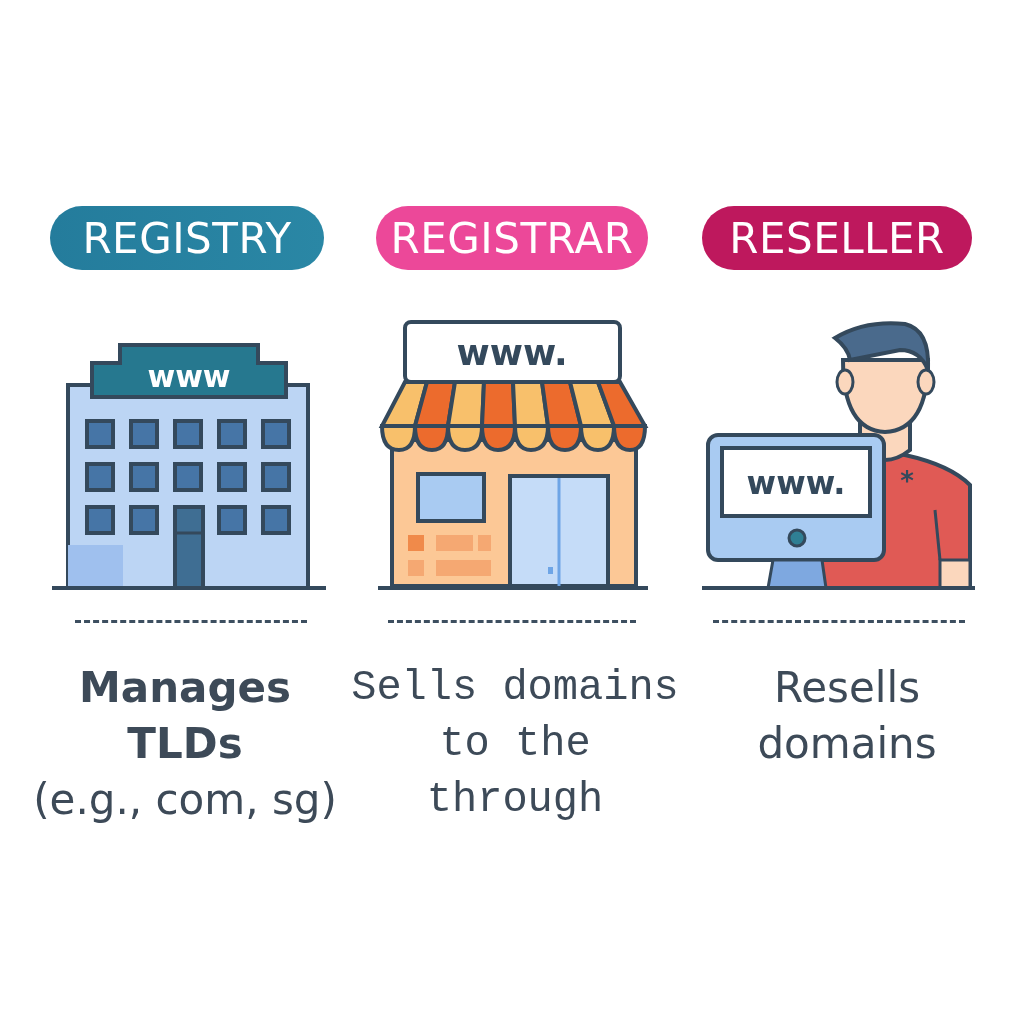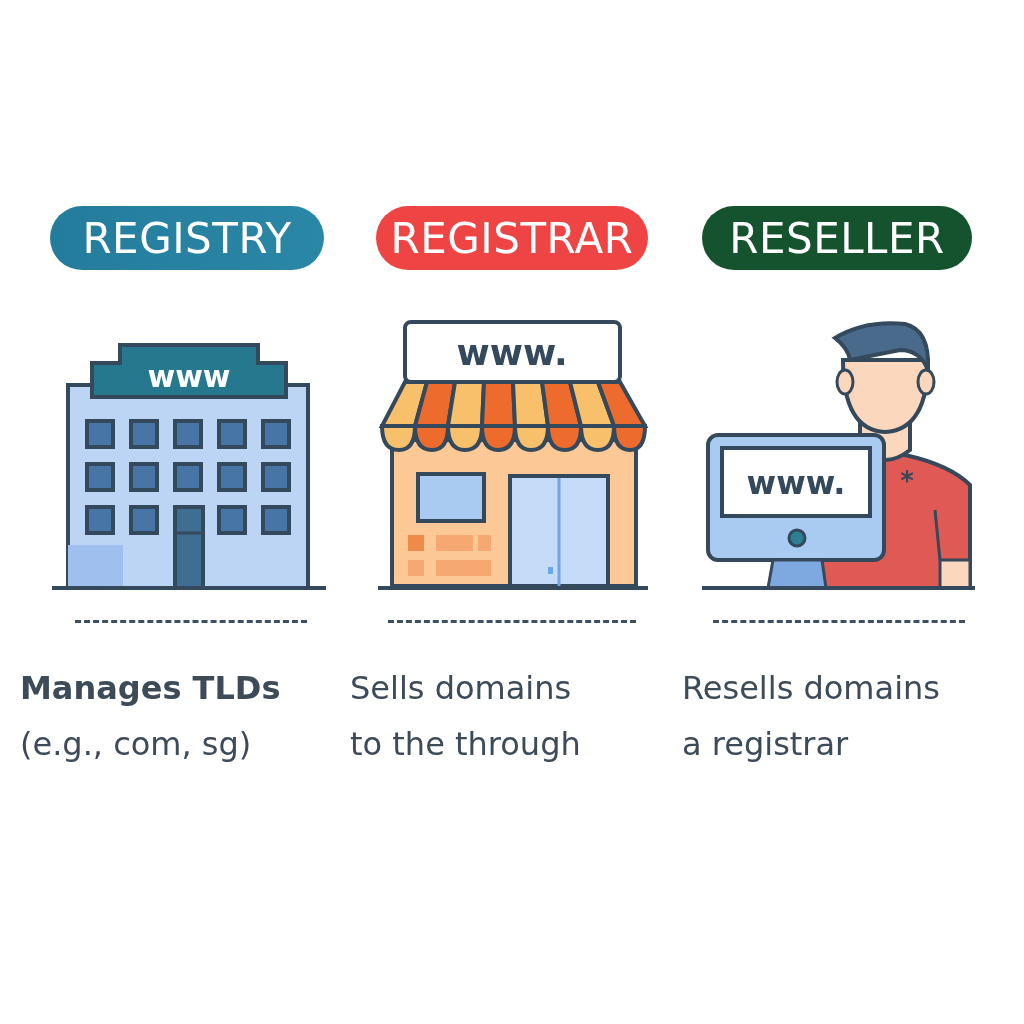--- a/index.html
+++ b/index.html
@@ -3,21 +3,21 @@
 <meta charset="utf-8">
 <style>
   html, body { margin:0; padding:0; }
   body { width:1024px; height:1024px; background:#ffffff; position:relative; overflow:hidden;
          font-family:"DejaVu Sans", sans-serif; color:#3a4a5a; }
   .pill { position:absolute; top:206px; height:64px; border-radius:32px; color:#fff;
           font-family:"DejaVu Sans", sans-serif; font-size:42px; font-weight:500;
           display:flex; align-items:center; justify-content:center; letter-spacing:0.5px; }
   .icon { position:absolute; top:315px; }
   .dash { position:absolute; top:620px; height:0; border-top:3px dashed #3d4f60; }
-  .desc { position:absolute; top:660px; text-align:left; font-size:32px; line-height:56px; color:#3d4a58; }
+  .desc { position:absolute; top:660px; text-align:center; font-size:42px; line-height:56px; color:#3d4a58; }
   .desc .bold { font-weight:bold; }
 </style>
 </head>
 <body>
 
 <div class="pill" style="left:50px;width:274px;background:linear-gradient(90deg,#247c9c,#2a87a5);">REGISTRY</div>
 
 <svg class="icon" style="left:50px;" width="280" height="280" viewBox="0 0 280 280">
   <rect x="18" y="70" width="240" height="203" fill="#bcd5f4" stroke="#34495c" stroke-width="4"></rect>
   <rect x="18" y="230" width="55" height="43" fill="#9fc0ee"></rect>
@@ -43,21 +43,21 @@
   <line x1="125" y1="218" x2="153" y2="218" stroke="#34495c" stroke-width="3"></line>
   <line x1="2" y1="273" x2="276" y2="273" stroke="#34495c" stroke-width="4"></line>
 </svg>
 
 <div class="dash" style="left:75px;width:232px;"></div>
 <div class="desc" style="left:20px;width:330px;">
   <div class="bold">Manages TLDs</div>
   <div>(e.g., com, sg)</div>
 </div>
 
-<div class="pill" style="left:376px;width:272px;background:#ef4444;">REGISTRAR</div>
+<div class="pill" style="left:376px;width:272px;background:#ec4899;">REGISTRAR</div>
 
 <svg class="icon" style="left:370px;top:310px;" width="290" height="290" viewBox="0 0 290 290">
   <rect x="35" y="12" width="215" height="60" rx="6" fill="#fff" stroke="#34495c" stroke-width="4"></rect>
   <text x="142" y="55" text-anchor="middle" font-family="DejaVu Sans, sans-serif" font-weight="bold" font-size="36" fill="#34495c">www.</text>
   <rect x="22" y="130" width="244" height="146" fill="#fcc896" stroke="#34495c" stroke-width="4"></rect>
 
   <g stroke="#34495c" stroke-width="4">
     <path d="M35 72 L12 116 H45 L57 72 Z" fill="#f8c06b"></path>
     <path d="M57 72 L45 116 H78 L85 72 Z" fill="#ec6b2d"></path>
     <path d="M85 72 L78 116 H112 L114 72 Z" fill="#f8c06b"></path>
@@ -81,26 +81,26 @@
   <rect x="178" y="257" width="5" height="7" fill="#6ea5e6"></rect>
   <rect x="38" y="225" width="16" height="16" fill="#f08a4a"></rect>
   <rect x="66" y="225" width="37" height="16" fill="#f5a872"></rect>
   <rect x="108" y="225" width="13" height="16" fill="#f5a872"></rect>
   <rect x="38" y="250" width="16" height="16" fill="#f5a872"></rect>
   <rect x="66" y="250" width="55" height="16" fill="#f5a872"></rect>
   <line x1="8" y1="278" x2="278" y2="278" stroke="#34495c" stroke-width="4"></line>
 </svg>
 
 <div class="dash" style="left:388px;width:248px;"></div>
-<div class="desc" style="left:350px;width:330px;">
+<div class="desc" style="left:350px;width:330px;font-family:Liberation Mono, monospace;">
   <div>Sells domains</div>
   <div>to the through</div>
 </div>
 
-<div class="pill" style="left:702px;width:270px;background:#14532d;">RESELLER</div>
+<div class="pill" style="left:702px;width:270px;background:#be185d;">RESELLER</div>
 
 <svg class="icon" style="left:700px;top:310px;" width="290" height="290" viewBox="0 0 290 290">
 
   <path d="M160 135 Q185 140 205 145 Q250 155 270 175 L270 278 H120 V145 Z" fill="#e05a55" stroke="#34495c" stroke-width="4"></path>
   <rect x="240" y="250" width="30" height="28" fill="#fbd7bd" stroke="#34495c" stroke-width="3"></rect>
   <line x1="235" y1="200" x2="240" y2="250" stroke="#34495c" stroke-width="3"></line>
 
   <path d="M160 110 V140 Q185 160 210 140 V110 Z" fill="#fbd7bd" stroke="#34495c" stroke-width="4"></path>
 
   <path d="M143 50 Q143 120 185 122 Q228 120 228 50 Z" fill="#fbd7bd" stroke="#34495c" stroke-width="4"></path>
@@ -114,14 +114,13 @@
   <rect x="22" y="138" width="148" height="68" fill="#fff" stroke="#34495c" stroke-width="4"></rect>
   <text x="96" y="184" text-anchor="middle" font-family="DejaVu Sans, sans-serif" font-weight="bold" font-size="32" fill="#34495c">www.</text>
   <circle cx="97" cy="228" r="8" fill="#2f7f94" stroke="#34495c" stroke-width="3"></circle>
   <path d="M73 250 L68 278 H126 L122 250 Z" fill="#7ea8e0" stroke="#34495c" stroke-width="3"></path>
   <line x1="2" y1="278" x2="275" y2="278" stroke="#34495c" stroke-width="4"></line>
 </svg>
 
 <div class="dash" style="left:713px;width:252px;"></div>
 <div class="desc" style="left:682px;width:330px;">
   <div>Resells domains</div>
-  <div>a registrar</div>
 </div>
 
 </body></html>

